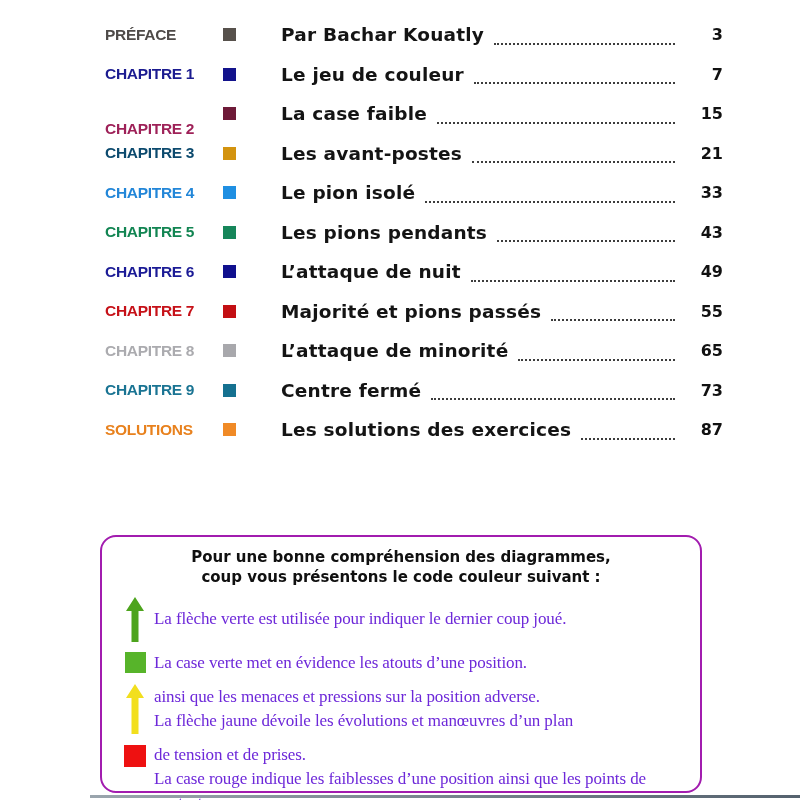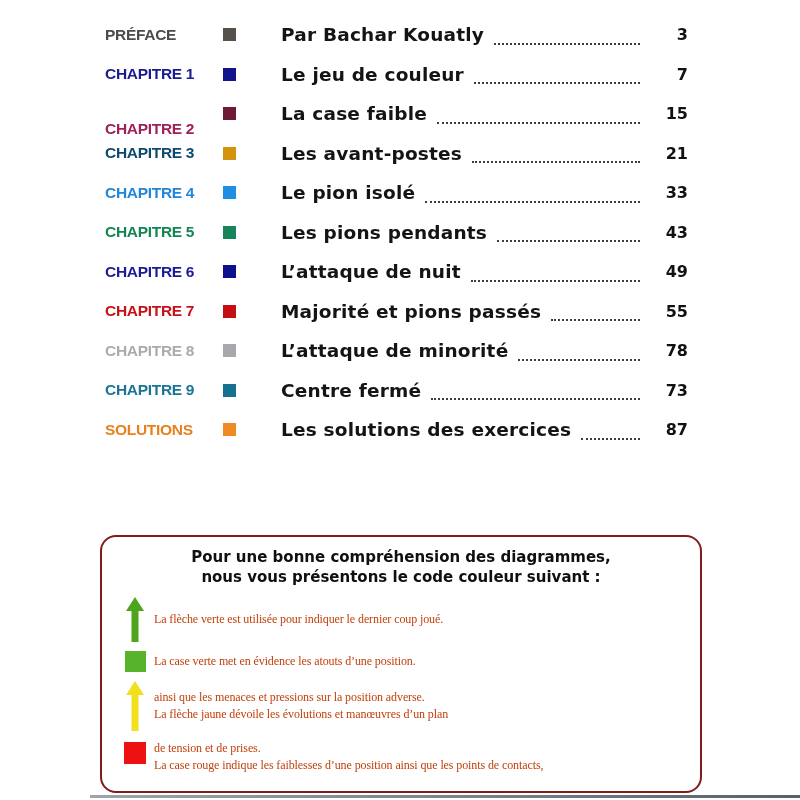--- a/index.html
+++ b/index.html
@@ -6,21 +6,21 @@
   body {
     width:800px; height:800px; position:relative; overflow:hidden;
     background:#ffffff;
     font-family:"DejaVu Sans", sans-serif;
   }
 
   
   .toc { padding-top:15px; }
   .toc-row {
     display:flex; align-items:center; height:39.5px;
-    padding-left:105px; padding-right:112px;
+    padding-left:105px; padding-right:77px;
   }
   .toc-label {
     width:118px; flex-shrink:0;
     font-family:"Liberation Sans", sans-serif;
     font-weight:bold; font-size:15.5px; letter-spacing:-0.3px;
   }
   .toc-square {
     width:13px; height:13px; margin-right:9px; flex-shrink:0;
     display:inline-block;
   }
@@ -37,40 +37,40 @@
   .toc-page {
     width:40px; flex-shrink:0; text-align:right;
     font-family:"DejaVu Sans", sans-serif; font-weight:bold;
     font-size:16px; color:#111111;
   }
 
   
   .legend-box {
     position:absolute; left:100px; top:535px;
     width:602px; height:258px; box-sizing:border-box;
-    border:2px solid #7f1d1d; border-radius:16px; background:#ffffff;
+    border:2px solid #a21caf; border-radius:16px; background:#ffffff;
   }
   .legend-heading {
     margin-top:11px; text-align:center;
     font-family:"DejaVu Sans", sans-serif; font-weight:bold;
     font-size:15px; line-height:1.32; color:#101010;
   }
   .legend-items { margin-top:9px; padding:0 10px 0 14px; }
   .legend-item { display:flex; margin-bottom:9px; }
   .legend-item.center { align-items:center; }
   .legend-item.top { align-items:flex-start; }
   .legend-icon-col {
     width:38px; flex-shrink:0; display:flex; justify-content:center;
   }
   .legend-square { display:inline-block; }
   .legend-square.green { width:21px; height:21px; }
   .legend-square.red { width:22px; height:22px; margin-top:2px; }
   .legend-text {
-    font-family:"Liberation Serif", serif; font-size:12px;
-    line-height:1.42; color:#c2410c; letter-spacing:-0.1px;
+    font-family:"Liberation Serif", serif; font-size:17px;
+    line-height:1.42; color:#6d28d9; letter-spacing:-0.1px;
   }
 
   
   .page-edge {
     position:absolute; left:90px; top:795px; width:710px; height:3px;
     background:linear-gradient(to right, #9aa5ad, #55626e);
   }
 </style>
 </head>
 <body>
@@ -139,21 +139,21 @@
     <div class="toc-title">Majorité et pions passés</div>
     <div class="toc-leader"></div>
     <div class="toc-page">55</div>
   </div>
 
   <div class="toc-row">
     <div class="toc-label" style="color: rgb(171, 171, 175);">CHAPITRE 8</div>
     <span class="toc-square" style="background-color: rgb(168, 168, 172);"></span>
     <div class="toc-title">L’attaque de minorité</div>
     <div class="toc-leader"></div>
-    <div class="toc-page">78</div>
+    <div class="toc-page">65</div>
   </div>
 
   <div class="toc-row">
     <div class="toc-label" style="color: rgb(26, 116, 147);">CHAPITRE 9</div>
     <span class="toc-square" style="background-color: rgb(21, 113, 144);"></span>
     <div class="toc-title">Centre fermé</div>
     <div class="toc-leader"></div>
     <div class="toc-page">73</div>
   </div>
 
@@ -164,21 +164,21 @@
     <div class="toc-title">Les solutions des exercices</div>
     <div class="toc-leader"></div>
     <div class="toc-page">87</div>
   </div>
 
 </div>
 
 <div class="legend-box">
   <div class="legend-heading">
     <div>Pour une bonne compréhension des diagrammes,</div>
-    <div>nous vous présentons le code couleur suivant :</div>
+    <div>coup vous présentons le code couleur suivant :</div>
   </div>
 
   <div class="legend-items">
 
     <div class="legend-item center">
       <div class="legend-icon-col">
         <svg width="20" height="45" viewBox="0 0 20 45" aria-hidden="true">
           <polygon points="10,0 19,14 13.5,14 13.5,45 6.5,45 6.5,14 1,14" fill="#4da41d"></polygon>
         </svg>
       </div>

